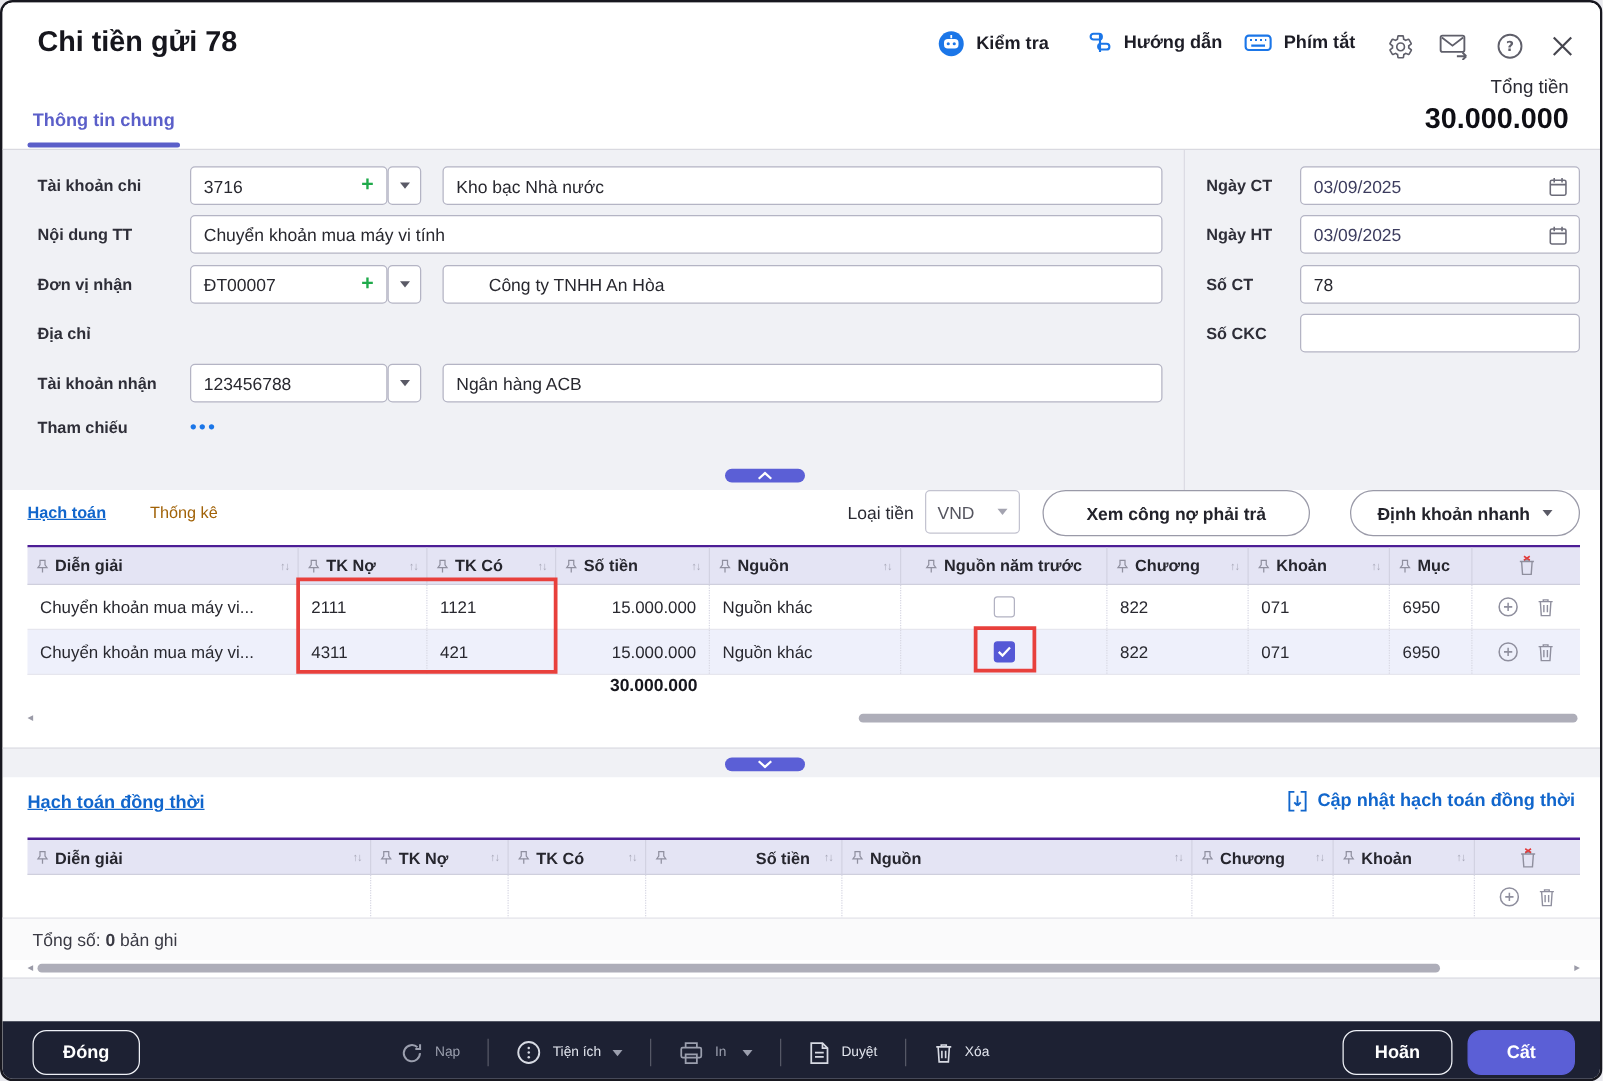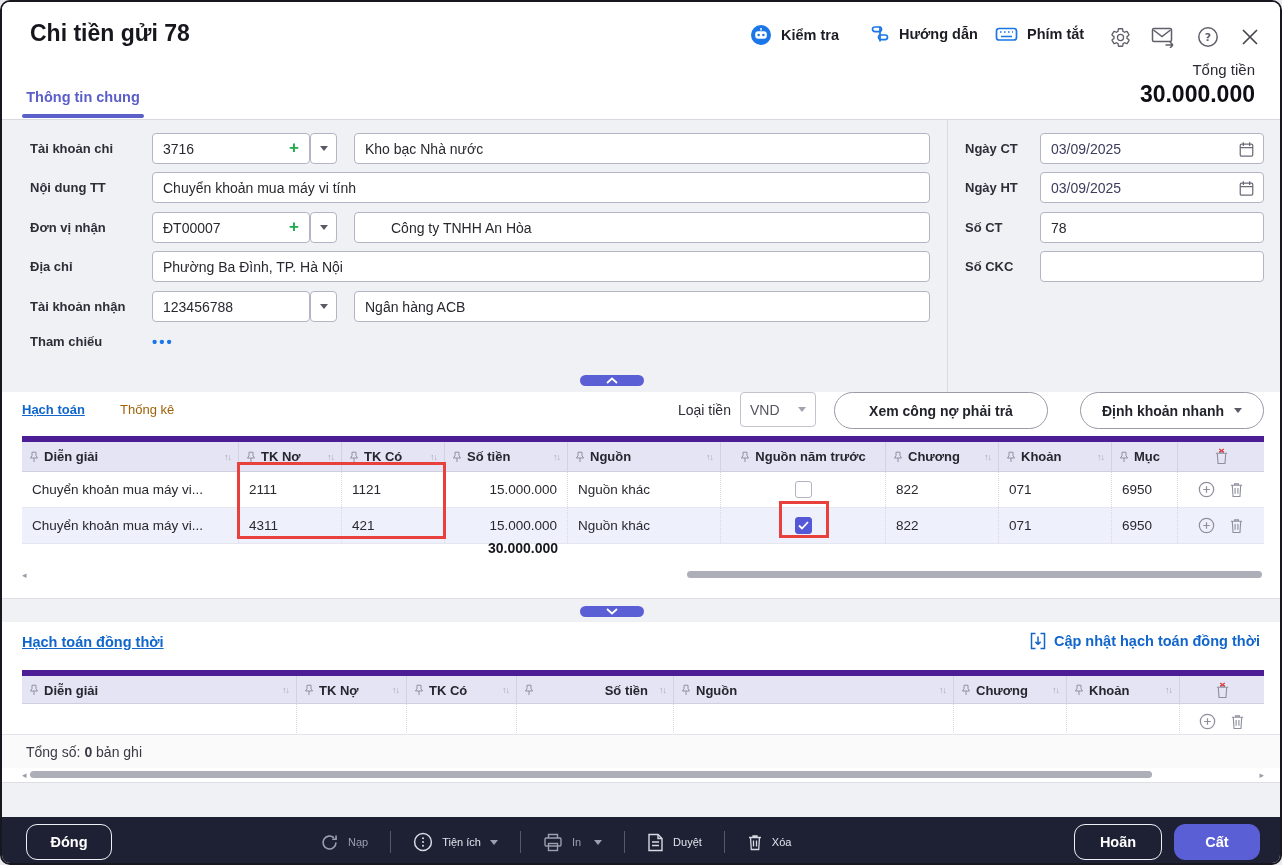--- a/index.html
+++ b/index.html
@@ -32,21 +32,21 @@
 
   
   .pill{position:absolute;width:64px;height:11px;background:#5b5fd6;border-radius:6px;display:flex;align-items:center;justify-content:center;cursor:pointer;}
 
   
   .detail{position:absolute;left:0;top:390px;width:100%;height:206px;background:#fff;}
   .grid-tab{font-size:13px;cursor:pointer;}
   .sel{position:absolute;height:35px;background:#fff;border:1px solid #c3c3d0;border-radius:4px;display:flex;align-items:center;justify-content:space-between;padding:0 9px;font-size:14px;color:#55555f;cursor:pointer;}
   .pillbtn{position:absolute;height:37px;border:1px solid #9a9aa8;border-radius:19px;background:#fff;display:flex;align-items:center;justify-content:center;gap:10px;font-size:14px;font-weight:bold;color:#23232b;cursor:pointer;}
 
-  .tbl{position:absolute;left:20px;width:1242px;border-top:6px solid #4c1d95;}
+  .tbl{position:absolute;left:20px;width:1242px;border-top:2px solid #4c1d95;}
   .thead{display:flex;background:#e4e4f4;border-bottom:1px solid #cfcfdd;}
   .th{display:flex;align-items:center;gap:5px;padding:0 7px;font-size:13px;font-weight:bold;color:#26262e;border-right:1px solid #d2d2e2;height:29px;}
   .trow{display:flex;border-bottom:1px solid #e6e6ee;height:36px;background:#fff;}
   .trow.hl{background:#eef0fb;}
   .td{display:flex;align-items:center;padding:0 10px;font-size:13.5px;color:#28282f;border-right:1px dotted #d8d8e4;overflow:hidden;white-space:nowrap;}
   .td.num{justify-content:flex-start;}
   .td.amt{justify-content:flex-end;}
   .td.ctr{justify-content:center;}
   .sort{font-size:9px;color:#a8a8b8;letter-spacing:-1px;margin-left:auto;}
   .sort2{font-size:9px;color:#a8a8b8;letter-spacing:-1px;}
@@ -173,23 +173,20 @@
       <span class="plus" style="right:10px;top:4px;">+</span>
     </div>
     <div class="ddbtn" style="left:308px;top:92px;">
         <span class="caret"></span>
       </div>
     <div class="input" style="left:352px;top:92px;width:576px;padding-left:36px;">
         <span>Công ty TNHH An Hòa</span>
       </div>
 
     <div class="lbl" style="left:28px;top:139px;">Địa chỉ</div>
-    <div class="input" style="left:150px;top:131px;width:778px;">
-        <span>Phường Ba Đình, TP. Hà Nội</span>
-      </div>
 
     <div class="lbl" style="left:28px;top:179px;">Tài khoản nhận</div>
     <div class="input" style="left:150px;top:171px;width:158px;">
         <span>123456788</span>
       </div>
     <div class="ddbtn" style="left:308px;top:171px;">
         <span class="caret"></span>
       </div>
     <div class="input" style="left:352px;top:171px;width:576px;">
         <span>Ngân hàng ACB</span>

